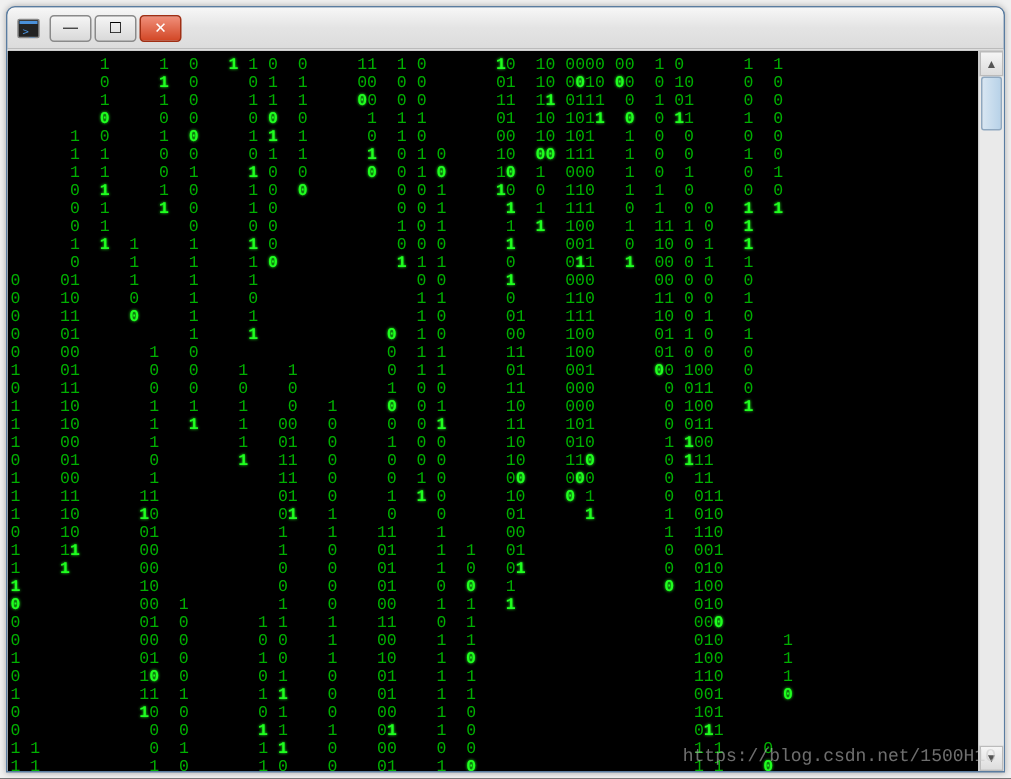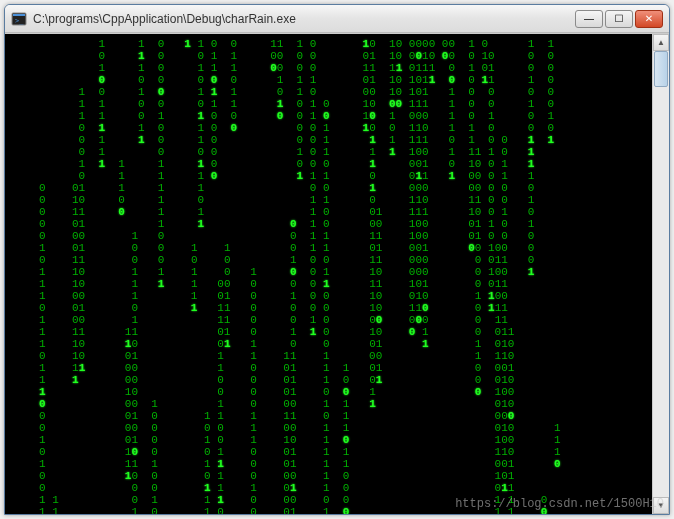--- a/index.html
+++ b/index.html
@@ -82,21 +82,21 @@
     color: #00cc00;
     font-family: "Consolas", "Courier New", monospace;
     font-size: 11px;
     line-height: 12px;
     padding: 4px 2px;
     white-space: pre;
     overflow: hidden;
     position: relative;
     letter-spacing: 0;
   }
-  .console .row { display: block; height: 12px; margin-left: 32px; }
+  .console .row { display: block; height: 12px; }
   .console .c { color: #00b000; }
   .console .b { color: #20ff20; text-shadow: 0 0 2px #20ff20; font-weight: bold; }
   .scrollbar {
     width: 17px;
     background: #f0f0f0;
     display: flex;
     flex-direction: column;
     border-left: 1px solid #ccc;
   }
   .sb-btn {
@@ -140,21 +140,20 @@
 
 <div class="window">
   <div class="titlebar">
     <span class="app-icon">
       <svg width="16" height="16" viewBox="0 0 16 16">
         <rect x="1" y="2" width="14" height="12" rx="1" fill="#222" stroke="#888" stroke-width="1"></rect>
         <rect x="2" y="3" width="12" height="2" fill="#4a90d9"></rect>
         <text x="4" y="12" font-size="7" fill="#4a90d9" font-family="monospace">&gt;_</text>
       </svg>
     </span>
-    <span class="title-text">C:\programs\CppApplication\Debug\charRain.exe</span>
     <div class="win-controls">
       <span class="win-btn">—</span>
       <span class="win-btn">☐</span>
       <span class="win-btn close">✕</span>
     </div>
   </div>
   <div class="client-area">
     <div class="console" id="console"><span class="row">         <span class="c">1</span>     <span class="c">1</span>  <span class="c">0</span>   <span class="b">1</span> <span class="c">1</span> <span class="c">0</span>  <span class="c">0</span>     <span class="c">11</span>  <span class="c">1</span> <span class="c">0</span>       <span class="b">1</span><span class="c">0</span>  <span class="c">10</span> <span class="c">0000</span> <span class="c">00</span>  <span class="c">1</span> <span class="c">0</span>      <span class="c">1</span>  <span class="c">1</span>  </span><span class="row">         <span class="c">0</span>     <span class="b">1</span>  <span class="c">0</span>     <span class="c">0</span> <span class="c">1</span>  <span class="c">1</span>     <span class="c">00</span>  <span class="c">0</span> <span class="c">0</span>       <span class="c">01</span>  <span class="c">10</span> <span class="c">0</span><span class="b">0</span><span class="c">10</span> <span class="b">0</span><span class="c">0</span>  <span class="c">0</span> <span class="c">10</span>     <span class="c">0</span>  <span class="c">0</span>  </span><span class="row">         <span class="c">1</span>     <span class="c">1</span>  <span class="c">0</span>     <span class="c">1</span> <span class="c">1</span>  <span class="c">1</span>     <span class="b">0</span><span class="c">0</span>  <span class="c">0</span> <span class="c">0</span>       <span class="c">11</span>  <span class="c">1</span><span class="b">1</span> <span class="c">0111</span>  <span class="c">0</span>  <span class="c">1</span> <span class="c">01</span>     <span class="c">0</span>  <span class="c">0</span>  </span><span class="row">         <span class="b">0</span>     <span class="c">0</span>  <span class="c">0</span>     <span class="c">0</span> <span class="b">0</span>  <span class="c">0</span>      <span class="c">1</span>  <span class="c">1</span> <span class="c">1</span>       <span class="c">01</span>  <span class="c">10</span> <span class="c">101</span><span class="b">1</span>  <span class="b">0</span>  <span class="c">0</span> <span class="b">1</span><span class="c">1</span>     <span class="c">1</span>  <span class="c">0</span>  </span><span class="row">      <span class="c">1</span>  <span class="c">0</span>     <span class="c">1</span>  <span class="b">0</span>     <span class="c">1</span> <span class="b">1</span>  <span class="c">1</span>      <span class="c">0</span>  <span class="c">1</span> <span class="c">0</span>       <span class="c">00</span>  <span class="c">10</span> <span class="c">101</span>   <span class="c">1</span>  <span class="c">0</span>  <span class="c">0</span>     <span class="c">0</span>  <span class="c">0</span>  </span><span class="row">      <span class="c">1</span>  <span class="c">1</span>     <span class="c">0</span>  <span class="c">0</span>     <span class="c">0</span> <span class="c">1</span>  <span class="c">1</span>      <span class="b">1</span>  <span class="c">0</span> <span class="c">1</span> <span class="c">0</span>     <span class="c">10</span>  <span class="b">00</span> <span class="c">111</span>   <span class="c">1</span>  <span class="c">0</span>  <span class="c">0</span>     <span class="c">1</span>  <span class="c">0</span>  </span><span class="row">      <span class="c">1</span>  <span class="c">1</span>     <span class="c">0</span>  <span class="c">1</span>     <span class="b">1</span> <span class="c">0</span>  <span class="c">0</span>      <span class="b">0</span>  <span class="c">0</span> <span class="c">1</span> <span class="b">0</span>     <span class="c">1</span><span class="b">0</span>  <span class="c">1</span>  <span class="c">000</span>   <span class="c">1</span>  <span class="c">0</span>  <span class="c">1</span>     <span class="c">0</span>  <span class="c">1</span>  </span><span class="row">      <span class="c">0</span>  <span class="b">1</span>     <span class="c">1</span>  <span class="c">0</span>     <span class="c">1</span> <span class="c">0</span>  <span class="b">0</span>         <span class="c">0</span> <span class="c">0</span> <span class="c">1</span>     <span class="b">1</span><span class="c">0</span>  <span class="c">0</span>  <span class="c">110</span>   <span class="c">1</span>  <span class="c">1</span>  <span class="c">0</span>     <span class="c">0</span>  <span class="c">0</span>  </span><span class="row">      <span class="c">0</span>  <span class="c">1</span>     <span class="b">1</span>  <span class="c">0</span>     <span class="c">1</span> <span class="c">0</span>            <span class="c">0</span> <span class="c">0</span> <span class="c">1</span>      <span class="b">1</span>  <span class="c">1</span>  <span class="c">111</span>   <span class="c">0</span>  <span class="c">1</span>  <span class="c">0</span> <span class="c">0</span>   <span class="b">1</span>  <span class="b">1</span>  </span><span class="row">      <span class="c">0</span>  <span class="c">1</span>        <span class="c">0</span>     <span class="c">0</span> <span class="c">0</span>            <span class="c">1</span> <span class="c">0</span> <span class="c">1</span>      <span class="c">1</span>  <span class="b">1</span>  <span class="c">100</span>   <span class="c">1</span>  <span class="c">11</span> <span class="c">1</span> <span class="c">0</span>   <span class="b">1</span>     </span><span class="row">      <span class="c">1</span>  <span class="b">1</span>  <span class="c">1</span>     <span class="c">1</span>     <span class="b">1</span> <span class="c">0</span>            <span class="c">0</span> <span class="c">0</span> <span class="c">0</span>      <span class="b">1</span>     <span class="c">001</span>   <span class="c">0</span>  <span class="c">10</span> <span class="c">0</span> <span class="c">1</span>   <span class="b">1</span>     </span><span class="row">      <span class="c">0</span>     <span class="c">1</span>     <span class="c">1</span>     <span class="c">1</span> <span class="b">0</span>            <span class="b">1</span> <span class="c">1</span> <span class="c">1</span>      <span class="c">0</span>     <span class="c">0</span><span class="b">1</span><span class="c">1</span>   <span class="b">1</span>  <span class="c">00</span> <span class="c">0</span> <span class="c">1</span>   <span class="c">1</span>     </span><span class="row"><span class="c">0</span>    <span class="c">01</span>     <span class="c">1</span>     <span class="c">1</span>     <span class="c">1</span>                <span class="c">0</span> <span class="c">0</span>      <span class="b">1</span>     <span class="c">000</span>      <span class="c">00</span> <span class="c">0</span> <span class="c">0</span>   <span class="c">0</span>     </span><span class="row"><span class="c">0</span>    <span class="c">10</span>     <span class="c">0</span>     <span class="c">1</span>     <span class="c">0</span>                <span class="c">1</span> <span class="c">1</span>      <span class="c">0</span>     <span class="c">110</span>      <span class="c">11</span> <span class="c">0</span> <span class="c">0</span>   <span class="c">1</span>     </span><span class="row"><span class="c">0</span>    <span class="c">11</span>     <span class="b">0</span>     <span class="c">1</span>     <span class="c">1</span>                <span class="c">1</span> <span class="c">0</span>      <span class="c">01</span>    <span class="c">111</span>      <span class="c">10</span> <span class="c">0</span> <span class="c">1</span>   <span class="c">0</span>     </span><span class="row"><span class="c">0</span>    <span class="c">01</span>           <span class="c">1</span>     <span class="b">1</span>             <span class="b">0</span>  <span class="c">1</span> <span class="c">0</span>      <span class="c">00</span>    <span class="c">100</span>      <span class="c">01</span> <span class="c">1</span> <span class="c">0</span>   <span class="c">1</span>     </span><span class="row"><span class="c">0</span>    <span class="c">00</span>       <span class="c">1</span>   <span class="c">0</span>                   <span class="c">0</span>  <span class="c">1</span> <span class="c">1</span>      <span class="c">11</span>    <span class="c">100</span>      <span class="c">01</span> <span class="c">0</span> <span class="c">0</span>   <span class="c">0</span>     </span><span class="row"><span class="c">1</span>    <span class="c">01</span>       <span class="c">0</span>   <span class="c">0</span>    <span class="c">1</span>    <span class="c">1</span>         <span class="c">0</span>  <span class="c">1</span> <span class="c">1</span>      <span class="c">01</span>    <span class="c">001</span>      <span class="b">0</span><span class="c">0</span> <span class="c">100</span>   <span class="c">0</span>     </span><span class="row"><span class="c">0</span>    <span class="c">11</span>       <span class="c">0</span>   <span class="c">0</span>    <span class="c">0</span>    <span class="c">0</span>         <span class="c">1</span>  <span class="c">0</span> <span class="c">0</span>      <span class="c">11</span>    <span class="c">000</span>       <span class="c">0</span> <span class="c">011</span>   <span class="c">0</span>     </span><span class="row"><span class="c">1</span>    <span class="c">10</span>       <span class="c">1</span>   <span class="c">1</span>    <span class="c">1</span>    <span class="c">0</span>   <span class="c">1</span>     <span class="b">0</span>  <span class="c">0</span> <span class="c">1</span>      <span class="c">10</span>    <span class="c">000</span>       <span class="c">0</span> <span class="c">100</span>   <span class="b">1</span>     </span><span class="row"><span class="c">1</span>    <span class="c">10</span>       <span class="c">1</span>   <span class="b">1</span>    <span class="c">1</span>   <span class="c">00</span>   <span class="c">0</span>     <span class="c">0</span>  <span class="c">0</span> <span class="b">1</span>      <span class="c">11</span>    <span class="c">101</span>       <span class="c">0</span> <span class="c">011</span>         </span><span class="row"><span class="c">1</span>    <span class="c">00</span>       <span class="c">1</span>        <span class="c">1</span>   <span class="c">01</span>   <span class="c">0</span>     <span class="c">1</span>  <span class="c">0</span> <span class="c">0</span>      <span class="c">10</span>    <span class="c">010</span>       <span class="c">1</span> <span class="b">1</span><span class="c">00</span>         </span><span class="row"><span class="c">0</span>    <span class="c">01</span>       <span class="c">0</span>        <span class="b">1</span>   <span class="c">11</span>   <span class="c">0</span>     <span class="c">0</span>  <span class="c">0</span> <span class="c">0</span>      <span class="c">10</span>    <span class="c">11</span><span class="b">0</span>       <span class="c">0</span> <span class="b">1</span><span class="c">11</span>         </span><span class="row"><span class="c">1</span>    <span class="c">00</span>       <span class="c">1</span>            <span class="c">11</span>   <span class="c">0</span>     <span class="c">0</span>  <span class="c">1</span> <span class="c">0</span>      <span class="c">0</span><span class="b">0</span>    <span class="c">0</span><span class="b">0</span><span class="c">0</span>       <span class="c">0</span>  <span class="c">11</span>         </span><span class="row"><span class="c">1</span>    <span class="c">11</span>      <span class="c">11</span>            <span class="c">01</span>   <span class="c">0</span>     <span class="c">1</span>  <span class="b">1</span> <span class="c">0</span>      <span class="c">10</span>    <span class="b">0</span> <span class="c">1</span>       <span class="c">0</span>  <span class="c">011</span>        </span><span class="row"><span class="c">1</span>    <span class="c">10</span>      <span class="b">1</span><span class="c">0</span>            <span class="c">0</span><span class="b">1</span>   <span class="c">1</span>     <span class="c">0</span>    <span class="c">0</span>      <span class="c">01</span>      <span class="b">1</span>       <span class="c">1</span>  <span class="c">010</span>        </span><span class="row"><span class="c">0</span>    <span class="c">10</span>      <span class="c">01</span>            <span class="c">1</span>    <span class="c">1</span>    <span class="c">11</span>    <span class="c">1</span>      <span class="c">00</span>              <span class="c">1</span>  <span class="c">110</span>        </span><span class="row"><span class="c">1</span>    <span class="c">1</span><span class="b">1</span>      <span class="c">00</span>            <span class="c">1</span>    <span class="c">0</span>    <span class="c">01</span>    <span class="c">1</span>  <span class="c">1</span>   <span class="c">01</span>              <span class="c">0</span>  <span class="c">001</span>        </span><span class="row"><span class="c">1</span>    <span class="b">1</span>       <span class="c">00</span>            <span class="c">0</span>    <span class="c">0</span>    <span class="c">01</span>    <span class="c">1</span>  <span class="c">0</span>   <span class="c">0</span><span class="b">1</span>              <span class="c">0</span>  <span class="c">010</span>        </span><span class="row"><span class="b">1</span>            <span class="c">10</span>            <span class="c">0</span>    <span class="c">0</span>    <span class="c">01</span>    <span class="c">0</span>  <span class="b">0</span>   <span class="c">1</span>               <span class="b">0</span>  <span class="c">100</span>        </span><span class="row"><span class="b">0</span>            <span class="c">00</span>  <span class="c">1</span>         <span class="c">1</span>    <span class="c">0</span>    <span class="c">00</span>    <span class="c">1</span>  <span class="c">1</span>   <span class="b">1</span>                  <span class="c">010</span>        </span><span class="row"><span class="c">0</span>            <span class="c">01</span>  <span class="c">0</span>       <span class="c">1</span> <span class="c">1</span>    <span class="c">1</span>    <span class="c">11</span>    <span class="c">0</span>  <span class="c">1</span>                      <span class="c">00</span><span class="b">0</span>        </span><span class="row"><span class="c">0</span>            <span class="c">00</span>  <span class="c">0</span>       <span class="c">0</span> <span class="c">0</span>    <span class="c">1</span>    <span class="c">00</span>    <span class="c">1</span>  <span class="c">1</span>                      <span class="c">010</span>      <span class="c">1</span> </span><span class="row"><span class="c">1</span>            <span class="c">01</span>  <span class="c">0</span>       <span class="c">1</span> <span class="c">0</span>    <span class="c">1</span>    <span class="c">10</span>    <span class="c">1</span>  <span class="b">0</span>                      <span class="c">100</span>      <span class="c">1</span> </span><span class="row"><span class="c">0</span>            <span class="c">1</span><span class="b">0</span>  <span class="c">0</span>       <span class="c">0</span> <span class="c">1</span>    <span class="c">0</span>    <span class="c">01</span>    <span class="c">1</span>  <span class="c">1</span>                      <span class="c">110</span>      <span class="c">1</span> </span><span class="row"><span class="c">1</span>            <span class="c">11</span>  <span class="c">1</span>       <span class="c">1</span> <span class="b">1</span>    <span class="c">0</span>    <span class="c">01</span>    <span class="c">1</span>  <span class="c">1</span>                      <span class="c">001</span>      <span class="b">0</span> </span><span class="row"><span class="c">0</span>            <span class="b">1</span><span class="c">0</span>  <span class="c">0</span>       <span class="c">0</span> <span class="c">1</span>    <span class="c">0</span>    <span class="c">00</span>    <span class="c">1</span>  <span class="c">0</span>                      <span class="c">101</span>        </span><span class="row"><span class="c">0</span>             <span class="c">0</span>  <span class="c">0</span>       <span class="b">1</span> <span class="c">1</span>    <span class="c">1</span>    <span class="c">0</span><span class="b">1</span>    <span class="c">1</span>  <span class="c">0</span>                      <span class="c">0</span><span class="b">1</span><span class="c">1</span>        </span><span class="row"><span class="c">1</span> <span class="c">1</span>           <span class="c">0</span>  <span class="c">1</span>       <span class="c">1</span> <span class="b">1</span>    <span class="c">0</span>    <span class="c">00</span>    <span class="c">0</span>  <span class="c">0</span>                      <span class="c">1</span> <span class="c">1</span>    <span class="c">0</span>   </span><span class="row"><span class="c">1</span> <span class="c">1</span>           <span class="c">1</span>  <span class="c">0</span>       <span class="c">1</span> <span class="c">0</span>    <span class="c">0</span>    <span class="c">01</span>    <span class="c">1</span>  <span class="b">0</span>                      <span class="c">1</span> <span class="c">1</span>    <span class="b">0</span>   </span></div>
     <div class="scrollbar">
       <div class="sb-btn">▲</div>

